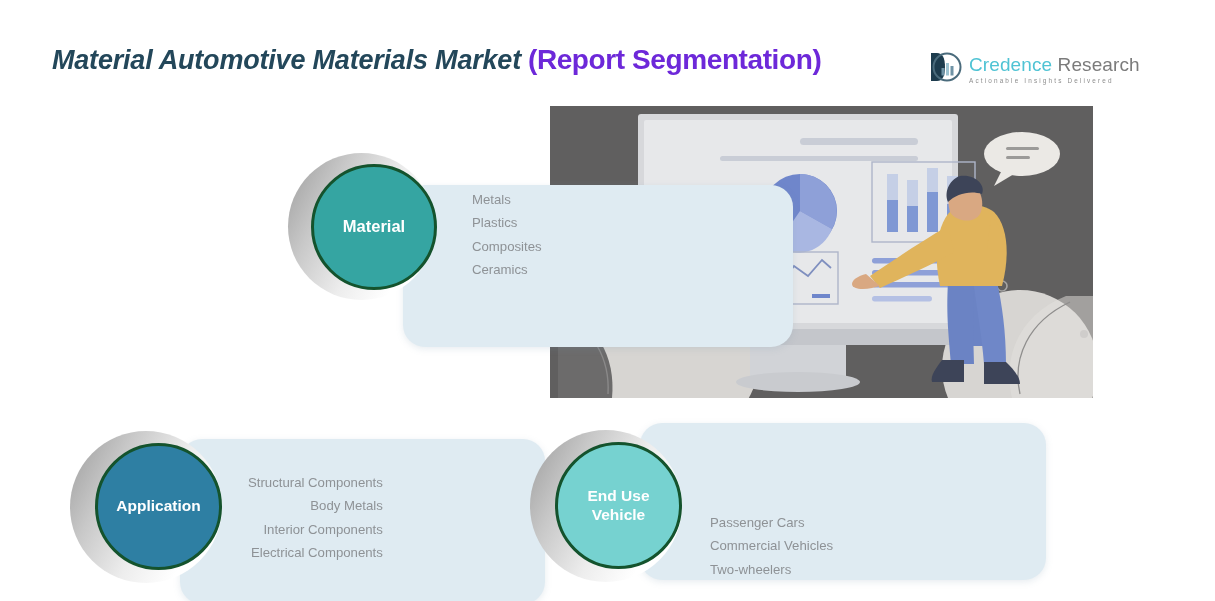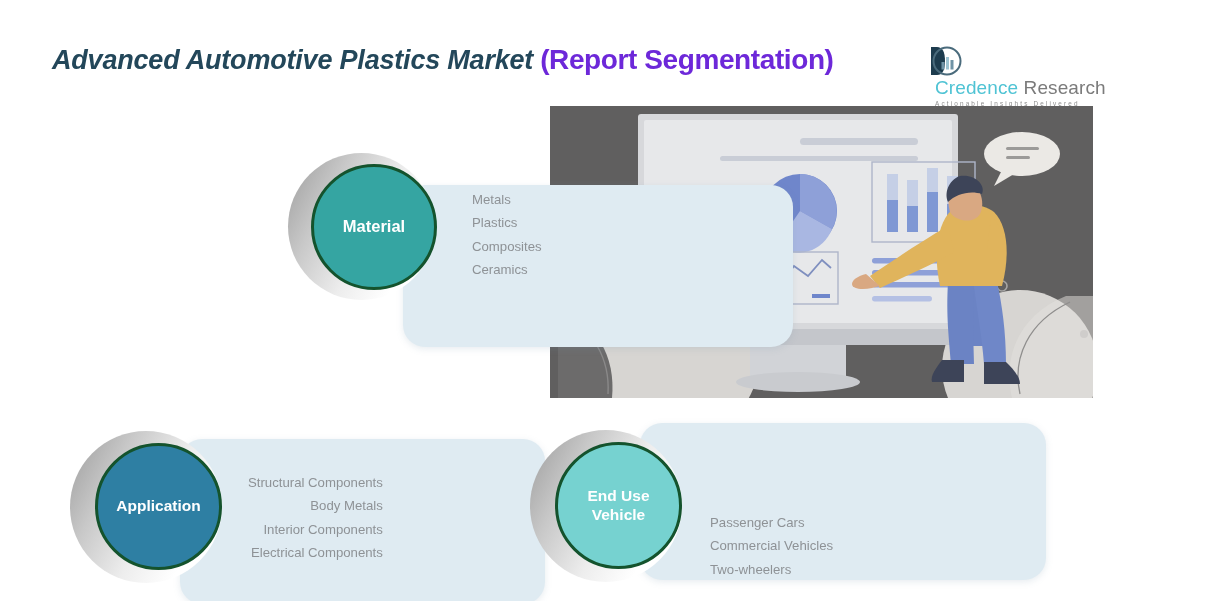--- a/index.html
+++ b/index.html
@@ -44,22 +44,21 @@
     margin-left: 7px;
   }
 
   
   .logo {
     position: absolute;
     left: 928px;
     top: 44px;
     height: 40px;
     display: flex;
-    align-items: flex-start;
-    flex-direction: column;
+    align-items: flex-end;
   }
   .logo-mark {
     width: 34px;
     height: 34px;
     position: relative;
     flex: 0 0 auto;
   }
   .logo-text {
     margin-left: 7px;
     line-height: 1;
@@ -143,21 +142,21 @@
   #card-enduse .ring   { left: 0px;  top: 7px;  width: 152px; height: 152px; }
   #card-enduse .bubble { left: 25px; top: 19px; width: 127px; height: 127px;
                          background: #76d2d0; font-size: 15.5px; }
   #card-enduse .card-list { left: 180px; top: 44px; margin-top: 44px; }
 </style>
 </head>
 <body>
 
 <div class="header">
   <div class="title-block">
-    <span class="title-main">Advanced Automotive Plastics Market</span><span class="title-sub">(Report Segmentation)</span>
+    <span class="title-main">Material Automotive Materials Market</span><span class="title-sub">(Report Segmentation)</span>
   </div>
 
   <div class="logo">
     <div class="logo-mark">
       <svg width="34" height="34" viewBox="0 0 34 34">
         <path d="M3 3 L3 31 Q3 31 9 31 Q17 31 17 17 Q17 3 9 3 Z" fill="#1d3c4e"></path>
         <circle cx="19" cy="17" r="13.5" fill="none" stroke="#4a6b7c" stroke-width="2"></circle>
         <rect x="13.5" y="18" width="3" height="7.5" fill="#6f93a6"></rect>
         <rect x="18" y="13" width="3" height="12.5" fill="#9ec4d2"></rect>
         <rect x="22.5" y="16" width="3" height="9.5" fill="#6f93a6"></rect>

